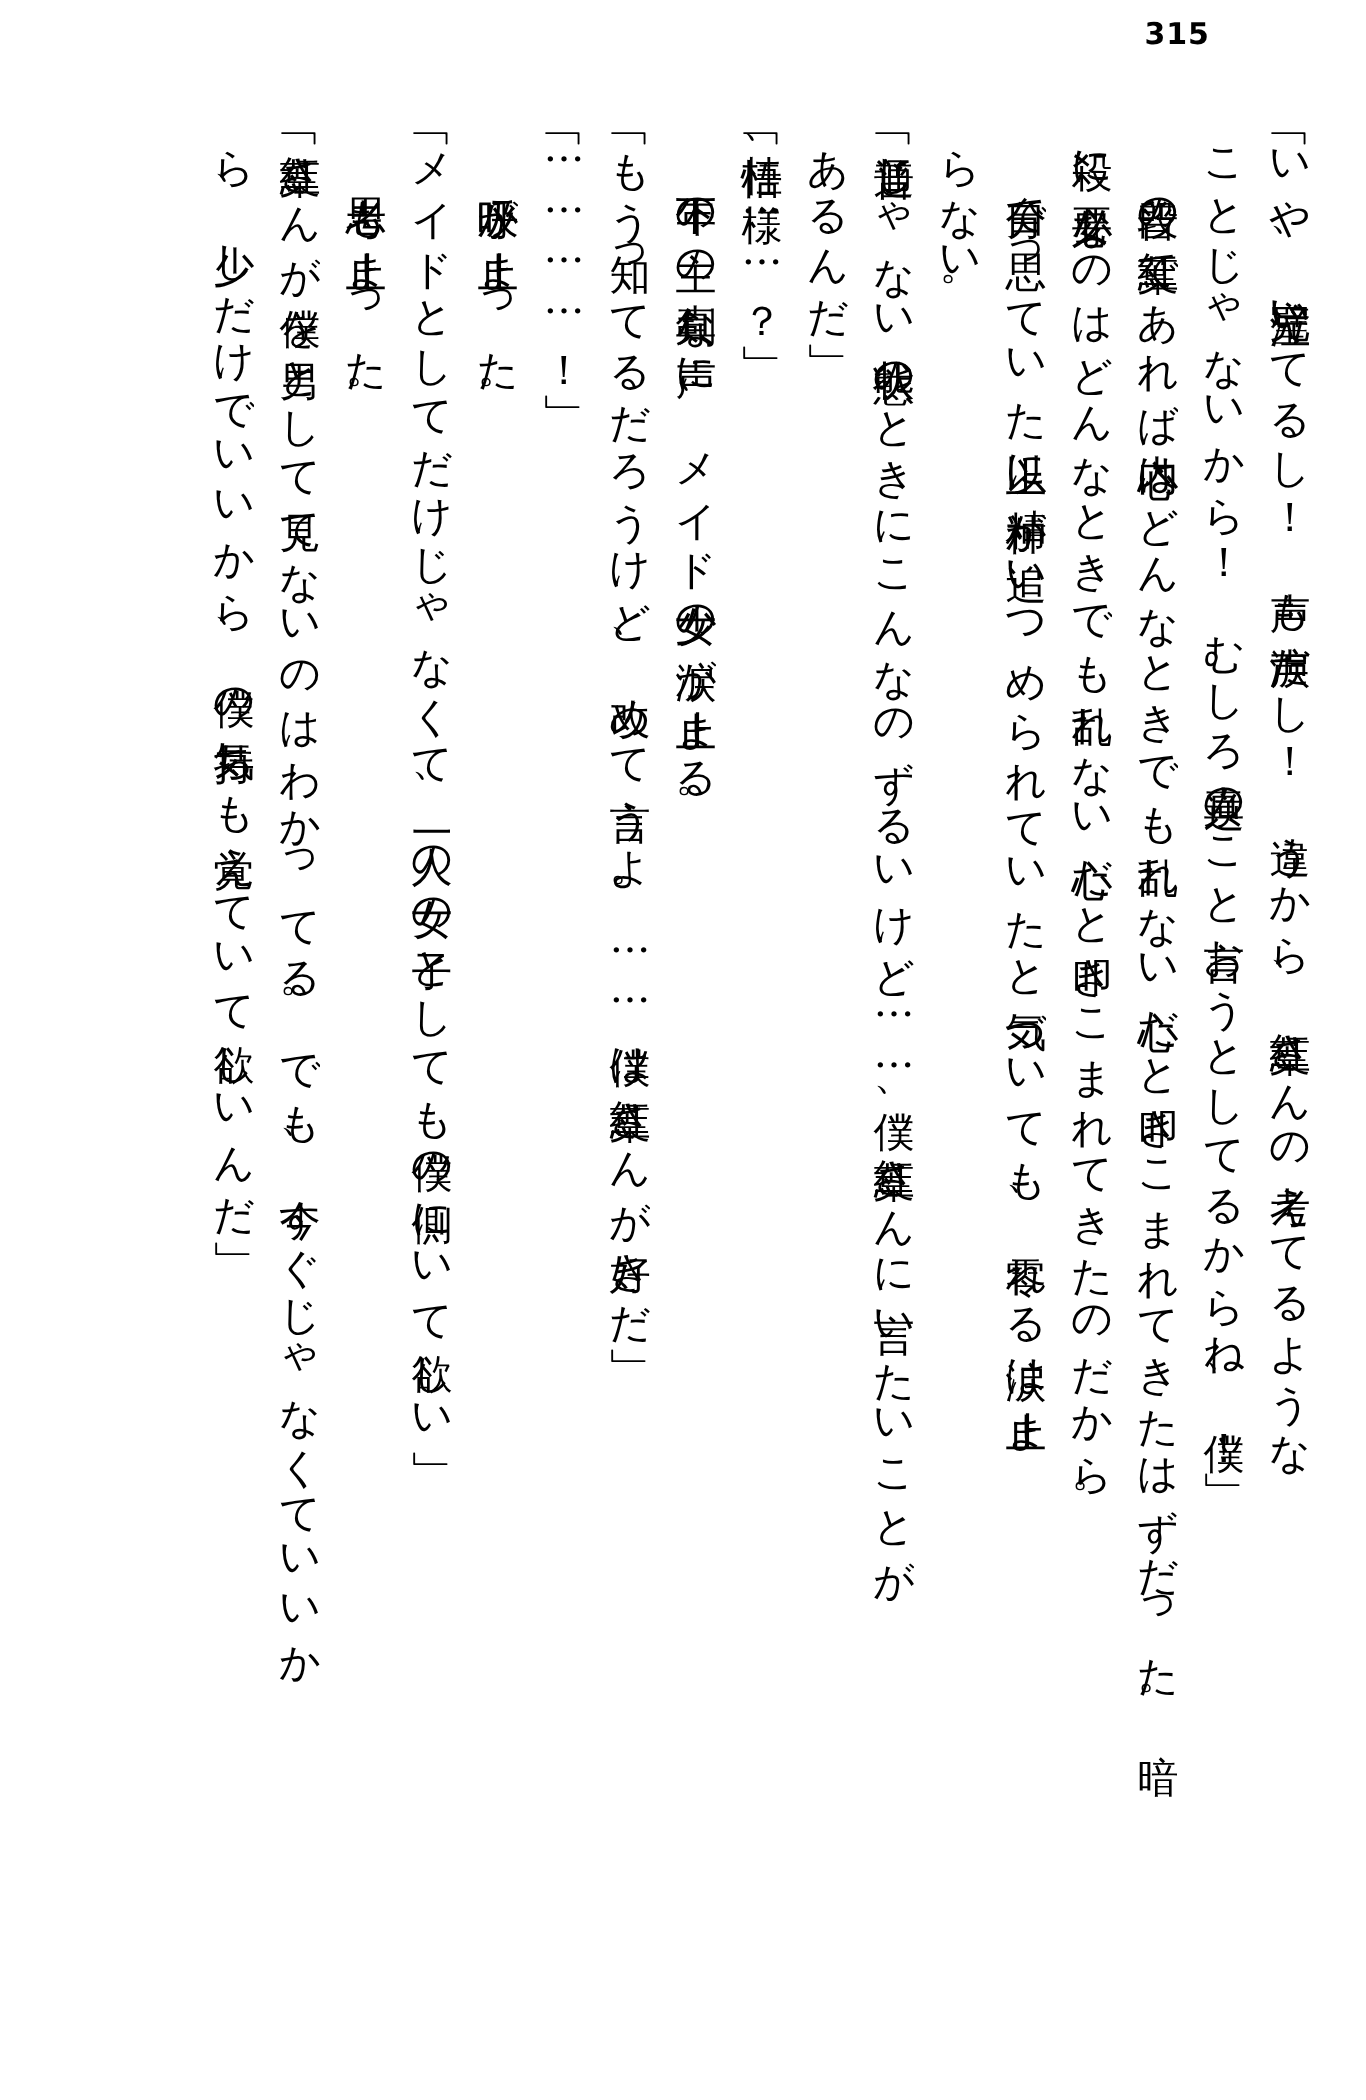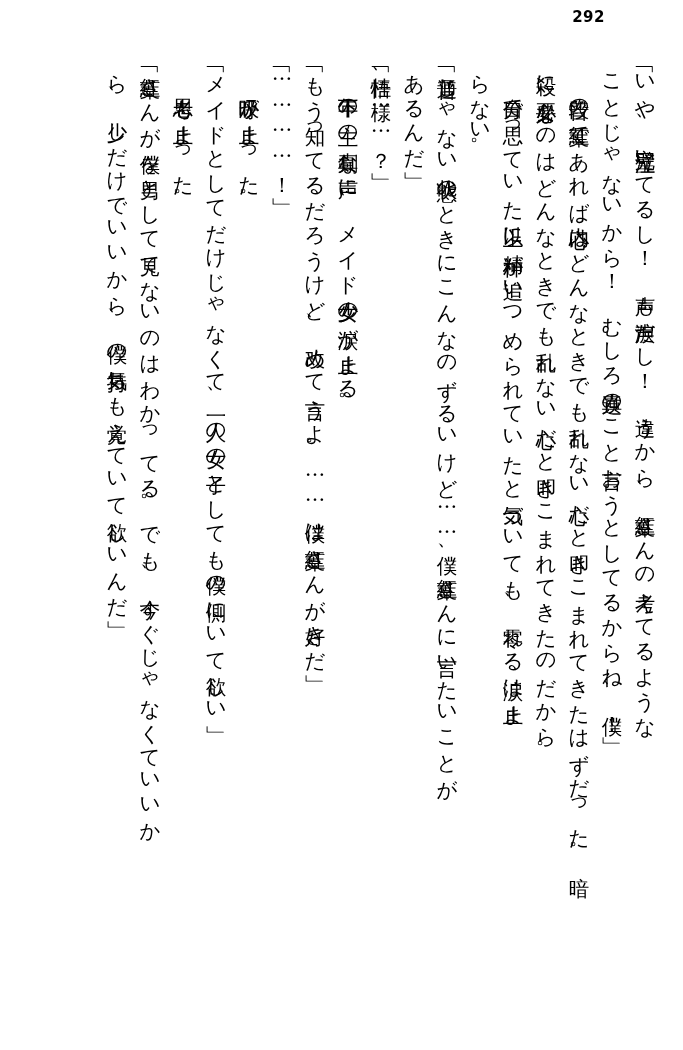--- a/index.html
+++ b/index.html
@@ -63,21 +63,21 @@
   }
 
   
   .col { font-weight: 400; }
 </style>
 </head>
 <body>
 
 <div class="page">
 
-  <div class="page-number">292</div>
+  <div class="page-number">315</div>
 
   <div class="text-body">
     <div class="col">「いや、完璧泣いてるし！　声も涙声だし！　違うから、紅葉さんの考えてるような</div>
     <div class="col">ことじゃないから！　むしろ真逆のこと言おうとしてるからね、僕！」</div>
     <div class="col">　普段の紅葉であれば内心はどんなときでも乱れない心だと叩きこまれてきたはずだった。暗</div>
     <div class="col">殺に必要なのはどんなときでも乱れない心だと叩きこまれてきたのだから。</div>
     <div class="col">　自分で思っていた以上に精神が追いつめられていたと気づいても、零れる涙は止ま</div>
     <div class="col">らない。</div>
     <div class="col">「普通じゃない状態のときにこんなのずるいけど……僕、紅葉さんに言いたいことが</div>
     <div class="col">あるんだ」</div>

